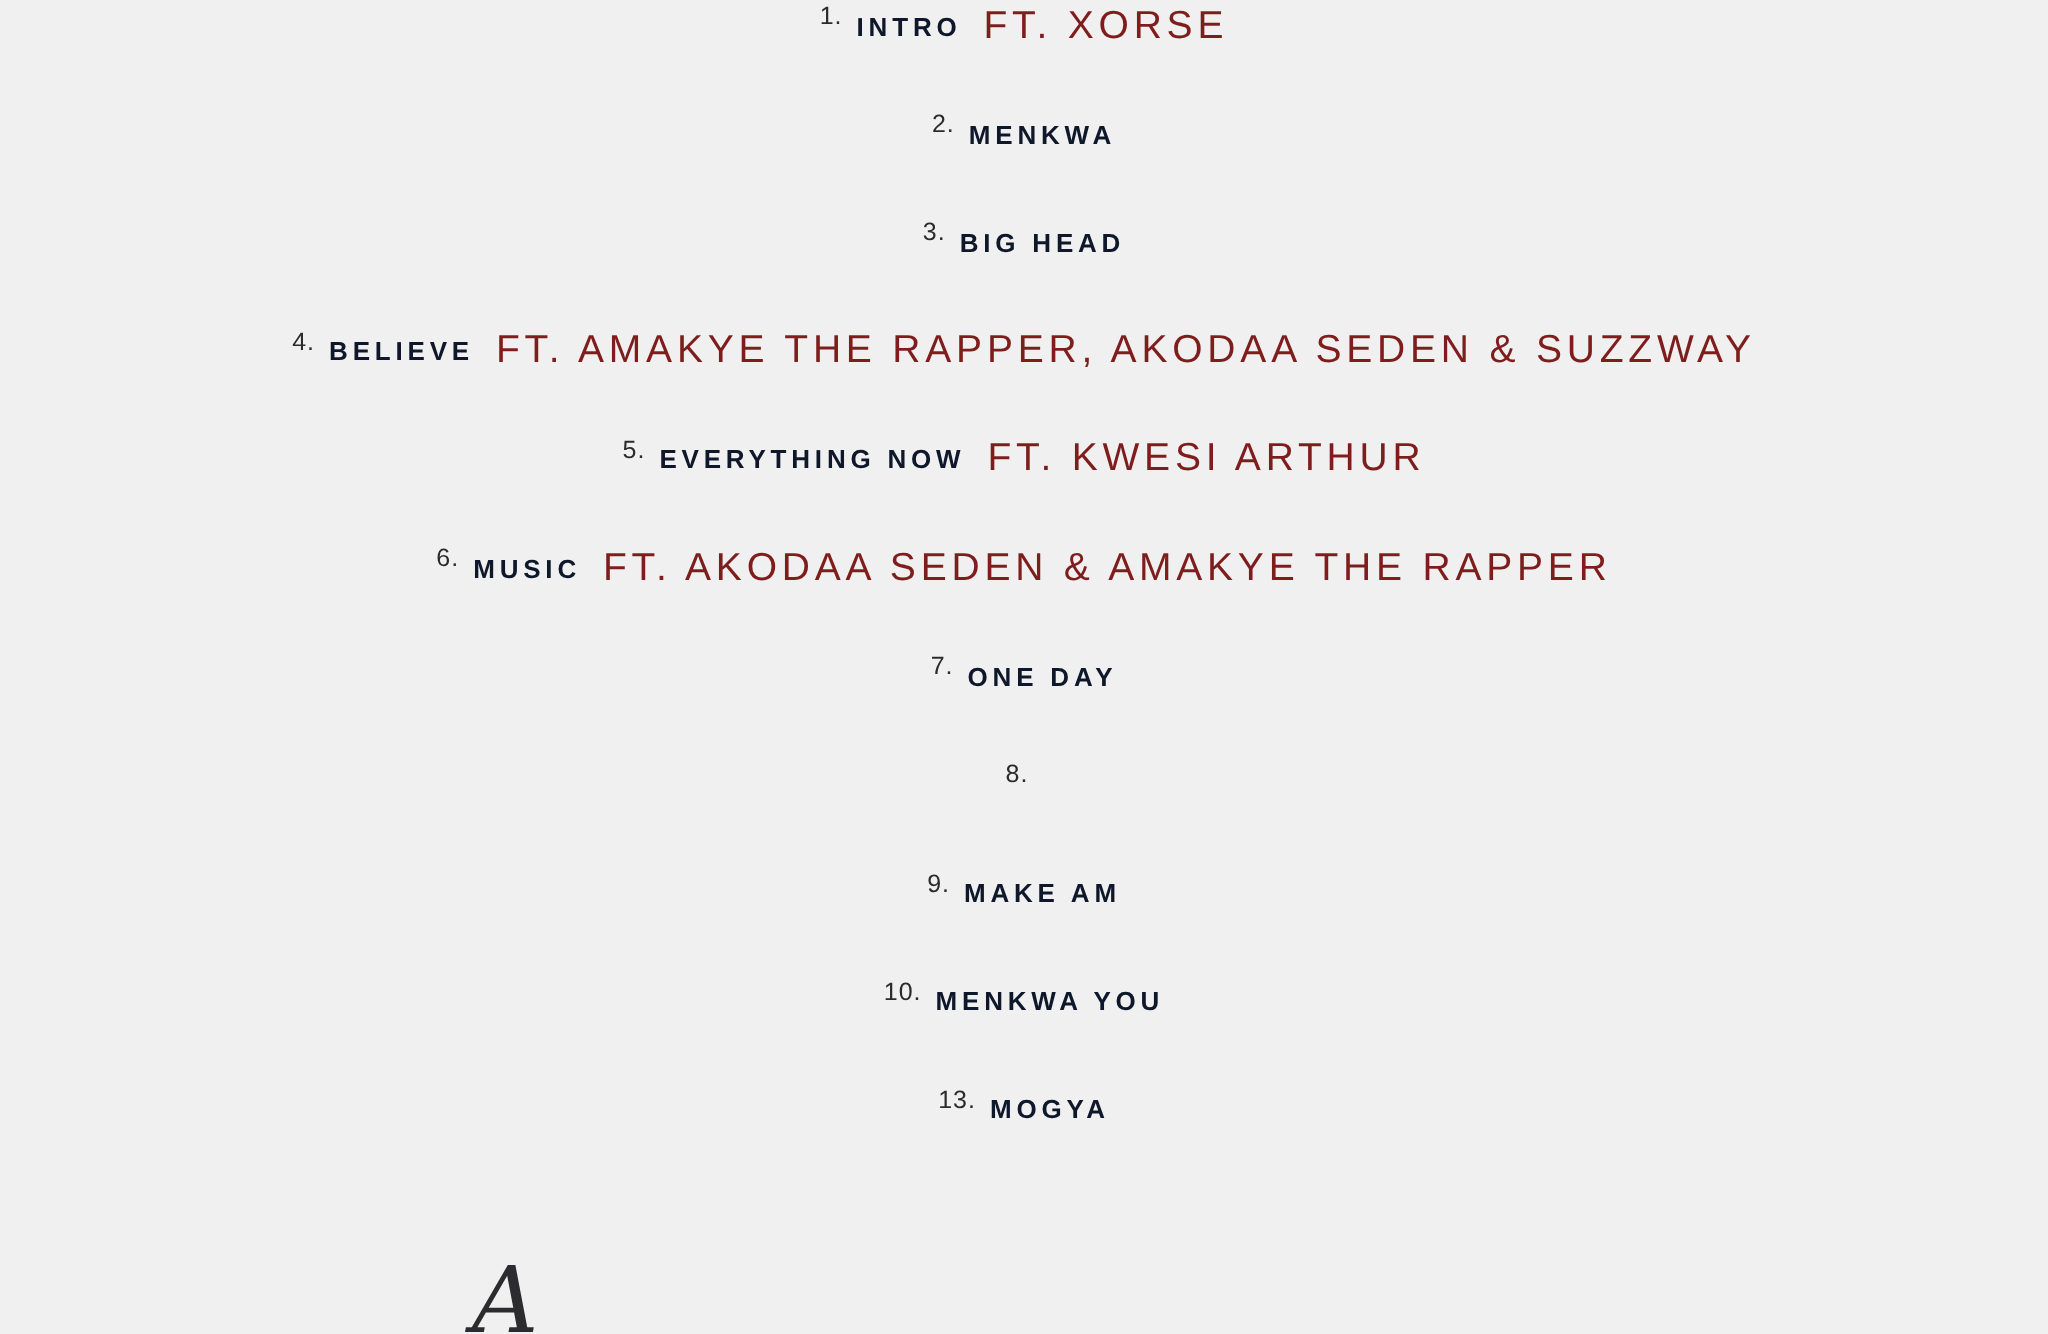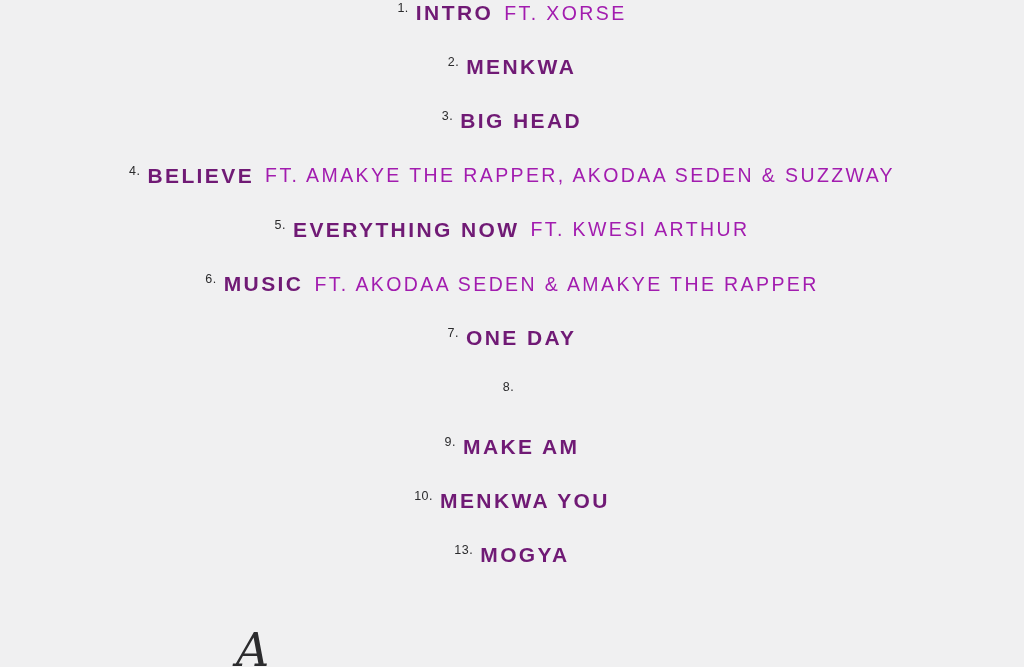--- a/index.html
+++ b/index.html
@@ -38,31 +38,31 @@
     font-size: 12.5px;
     letter-spacing: 0.5px;
     color: #2b2b2d;
     margin-right: 7px;
     position: relative;
     top: -5px;
     font-weight: 400;
   }
 
   .track-title {
-    font-size: 21px;
+    font-size: 13px;
     letter-spacing: 2.4px;
     font-weight: 600;
-    color: #701a75;
+    color: #0f172a;
   }
 
   .track-feat {
     font-size: 19.5px;
     letter-spacing: 2.4px;
     font-weight: 300;
-    color: #a21caf;
+    color: #7f1d1d;
     margin-left: 11px;
   }
 
   
   .corner-mark {
     position: absolute;
     left: 236px;
     bottom: -6px;
     font-family: "DejaVu Serif", serif;
     font-size: 46px;

